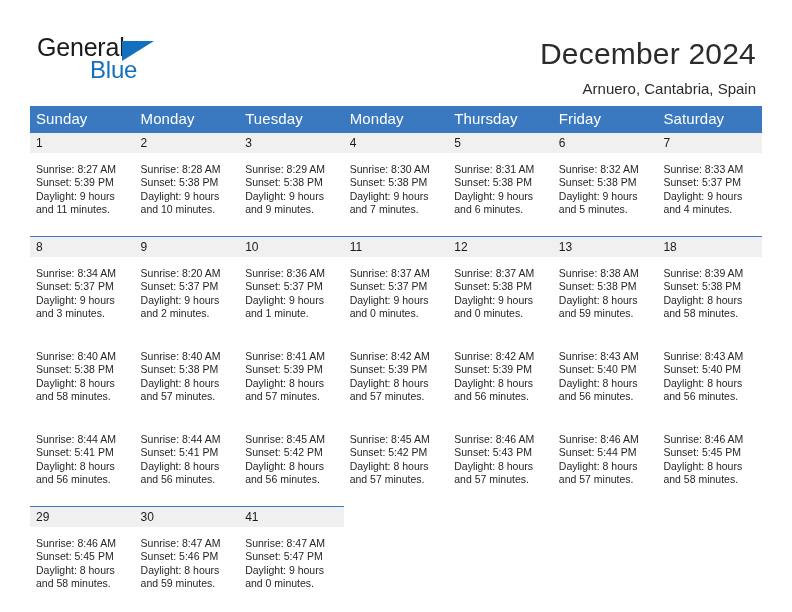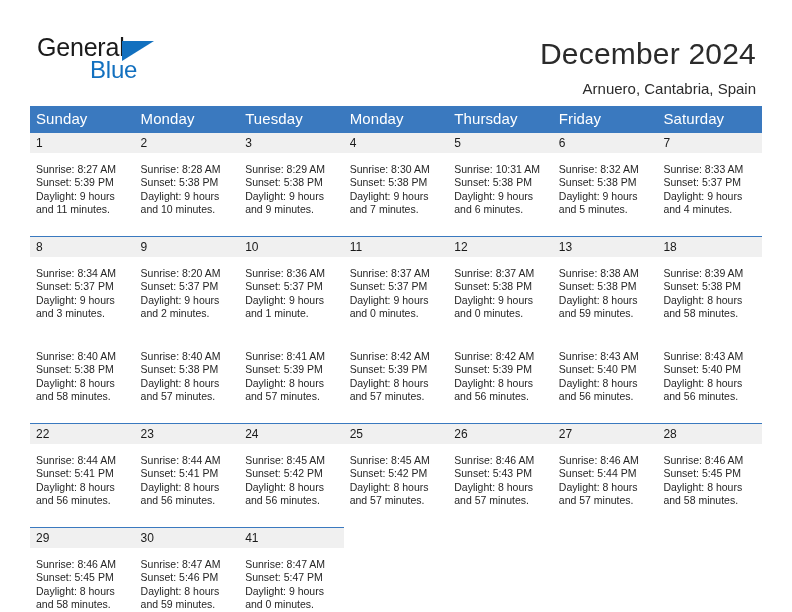--- a/index.html
+++ b/index.html
@@ -218,21 +218,21 @@
               <span class="line">Daylight: 9 hours</span>
               <span class="line">and 9 minutes.</span>
             </td>
             <td>
               <span class="line">Sunrise: 8:30 AM</span>
               <span class="line">Sunset: 5:38 PM</span>
               <span class="line">Daylight: 9 hours</span>
               <span class="line">and 7 minutes.</span>
             </td>
             <td>
-              <span class="line">Sunrise: 10:31 AM</span>
+              <span class="line">Sunrise: 8:31 AM</span>
               <span class="line">Sunset: 5:38 PM</span>
               <span class="line">Daylight: 9 hours</span>
               <span class="line">and 6 minutes.</span>
             </td>
             <td>
               <span class="line">Sunrise: 8:32 AM</span>
               <span class="line">Sunset: 5:38 PM</span>
               <span class="line">Daylight: 9 hours</span>
               <span class="line">and 5 minutes.</span>
             </td>
@@ -360,29 +360,20 @@
           </tr>
           <tr class="gap">
             <td></td>
             <td></td>
             <td></td>
             <td></td>
             <td></td>
             <td></td>
             <td></td>
           </tr>
-          <tr class="daynums">
-            <td>22</td>
-            <td>23</td>
-            <td>24</td>
-            <td>25</td>
-            <td>26</td>
-            <td>27</td>
-            <td>28</td>
-          </tr>
           <tr class="details">
             <td>
               <span class="line">Sunrise: 8:44 AM</span>
               <span class="line">Sunset: 5:41 PM</span>
               <span class="line">Daylight: 8 hours</span>
               <span class="line">and 56 minutes.</span>
             </td>
             <td>
               <span class="line">Sunrise: 8:44 AM</span>
               <span class="line">Sunset: 5:41 PM</span>

